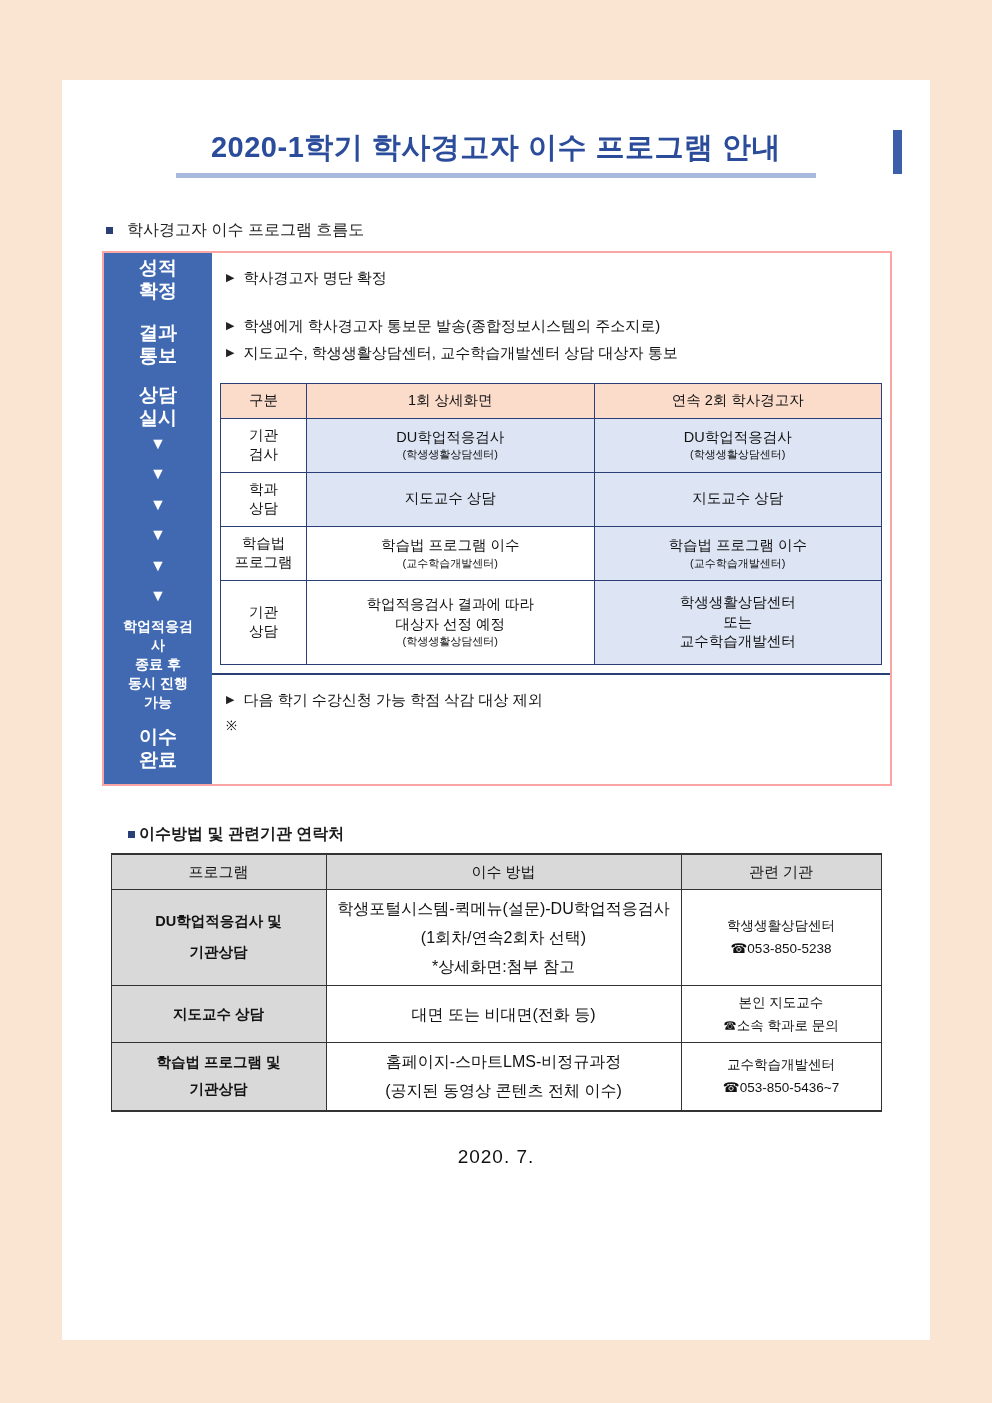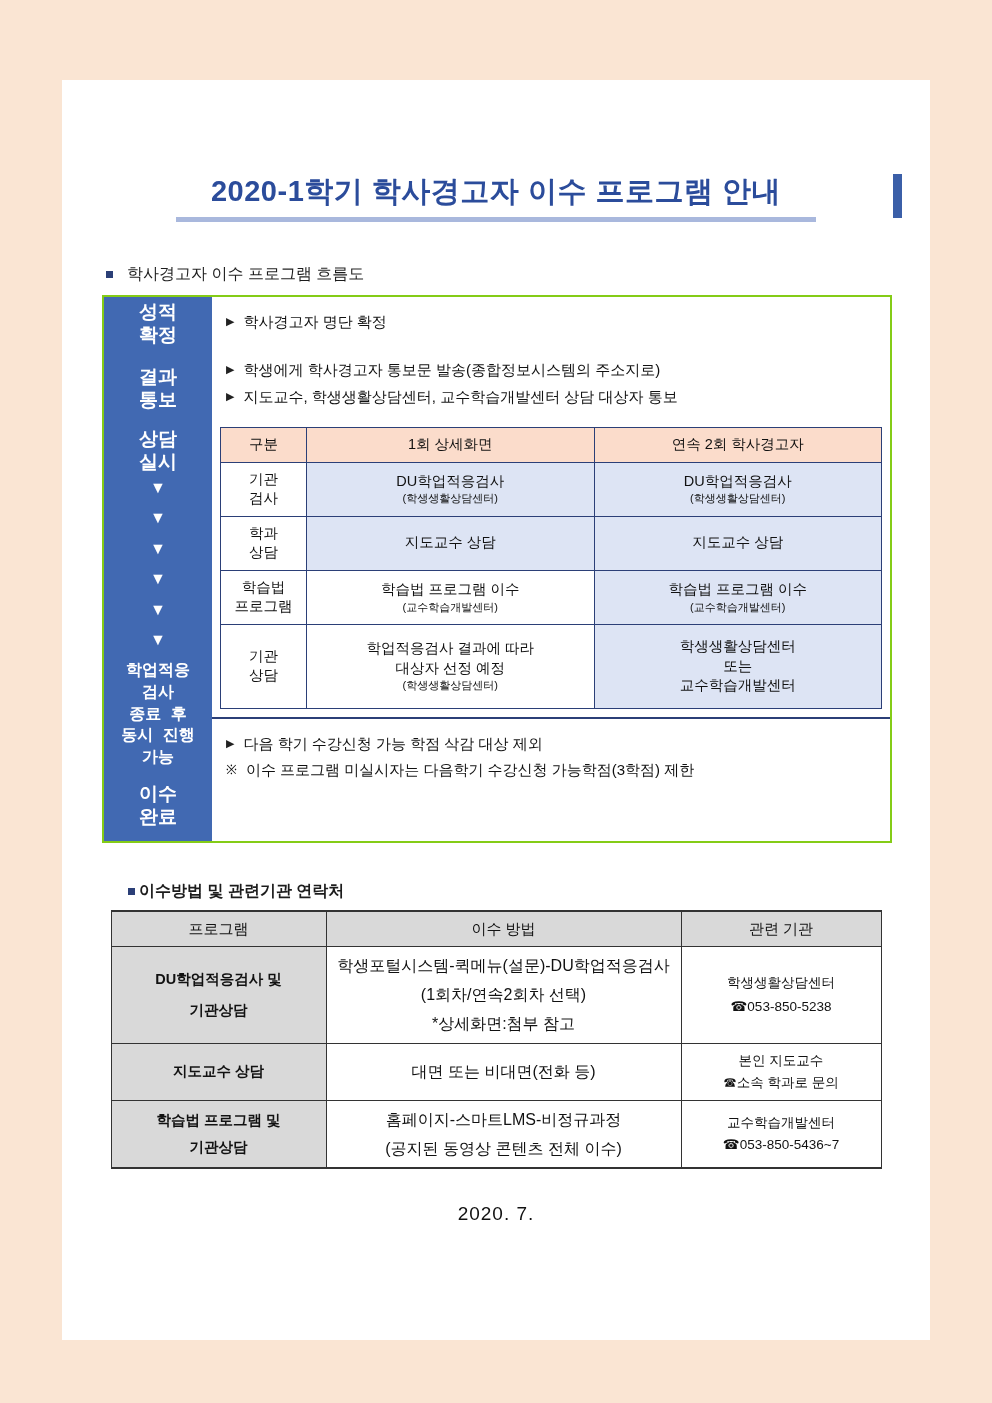--- a/index.html
+++ b/index.html
@@ -21,21 +21,21 @@
   }
   .inner {
     position: relative;
     width: 100%;
     height: 100%;
     padding: 0 40px;
   }
 
   
   .title-wrap {
-    margin-top: 92px;
+    margin-top: 48px;
     text-align: center;
     position: relative;
   }
   .title {
     display: inline-block;
     font-size: 29px;
     font-weight: bold;
     color: #2b4c9b;
     letter-spacing: 0.5px;
     position: relative;
@@ -88,21 +88,21 @@
   .sec-head2 .sq {
     display: inline-block;
     width: 7px;
     height: 7px;
     background: #2b3f77;
   }
 
   
   .flow {
     margin-top: 10px;
-    border: 2px solid #84cc16;
+    border: 2px solid #fca5a5;
     display: flex;
     width: 790px;
   }
   .flow-left {
     width: 108px;
     background: #4169b2;
     color: #fff;
     flex: 0 0 108px;
     position: relative;
   }
@@ -120,26 +120,25 @@
     color: #fff;
   }
   .arrows {
     text-align: center;
     color: #fff;
     font-size: 14px;
     line-height: 1.62;
   }
   .note-small {
     text-align: center;
-    font-size: 16px;
+    font-size: 14px;
     font-weight: bold;
     line-height: 1.35;
     color: #fff;
     padding: 0 16px;
-    font-family: Liberation Mono, monospace;
   }
 
   
   .rrow {
     padding: 12px 0 10px 14px;
   }
   .bullet-line {
     font-size: 15px;
     color: #111;
     display: flex;
@@ -369,21 +368,20 @@
           </table>
         </div>
 
         <div class="rrow flow-sep" style="margin-top:8px; padding-top:12px; height:72px;">
           <div class="bullet-line">
             <span class="tri">▶</span>
             <span>다음 학기 수강신청 가능 학점 삭감 대상 제외</span>
           </div>
           <div class="bullet-line">
             <span class="star">※</span>
-            <span>이수 프로그램 미실시자는 다음학기 수강신청 가능학점(3학점) 제한</span>
           </div>
         </div>
 
       </div>
     </div>
 
     <div class="sec-head2">
       <span class="sq"></span>
       <span>이수방법 및 관련기관 연락처</span>
     </div>

